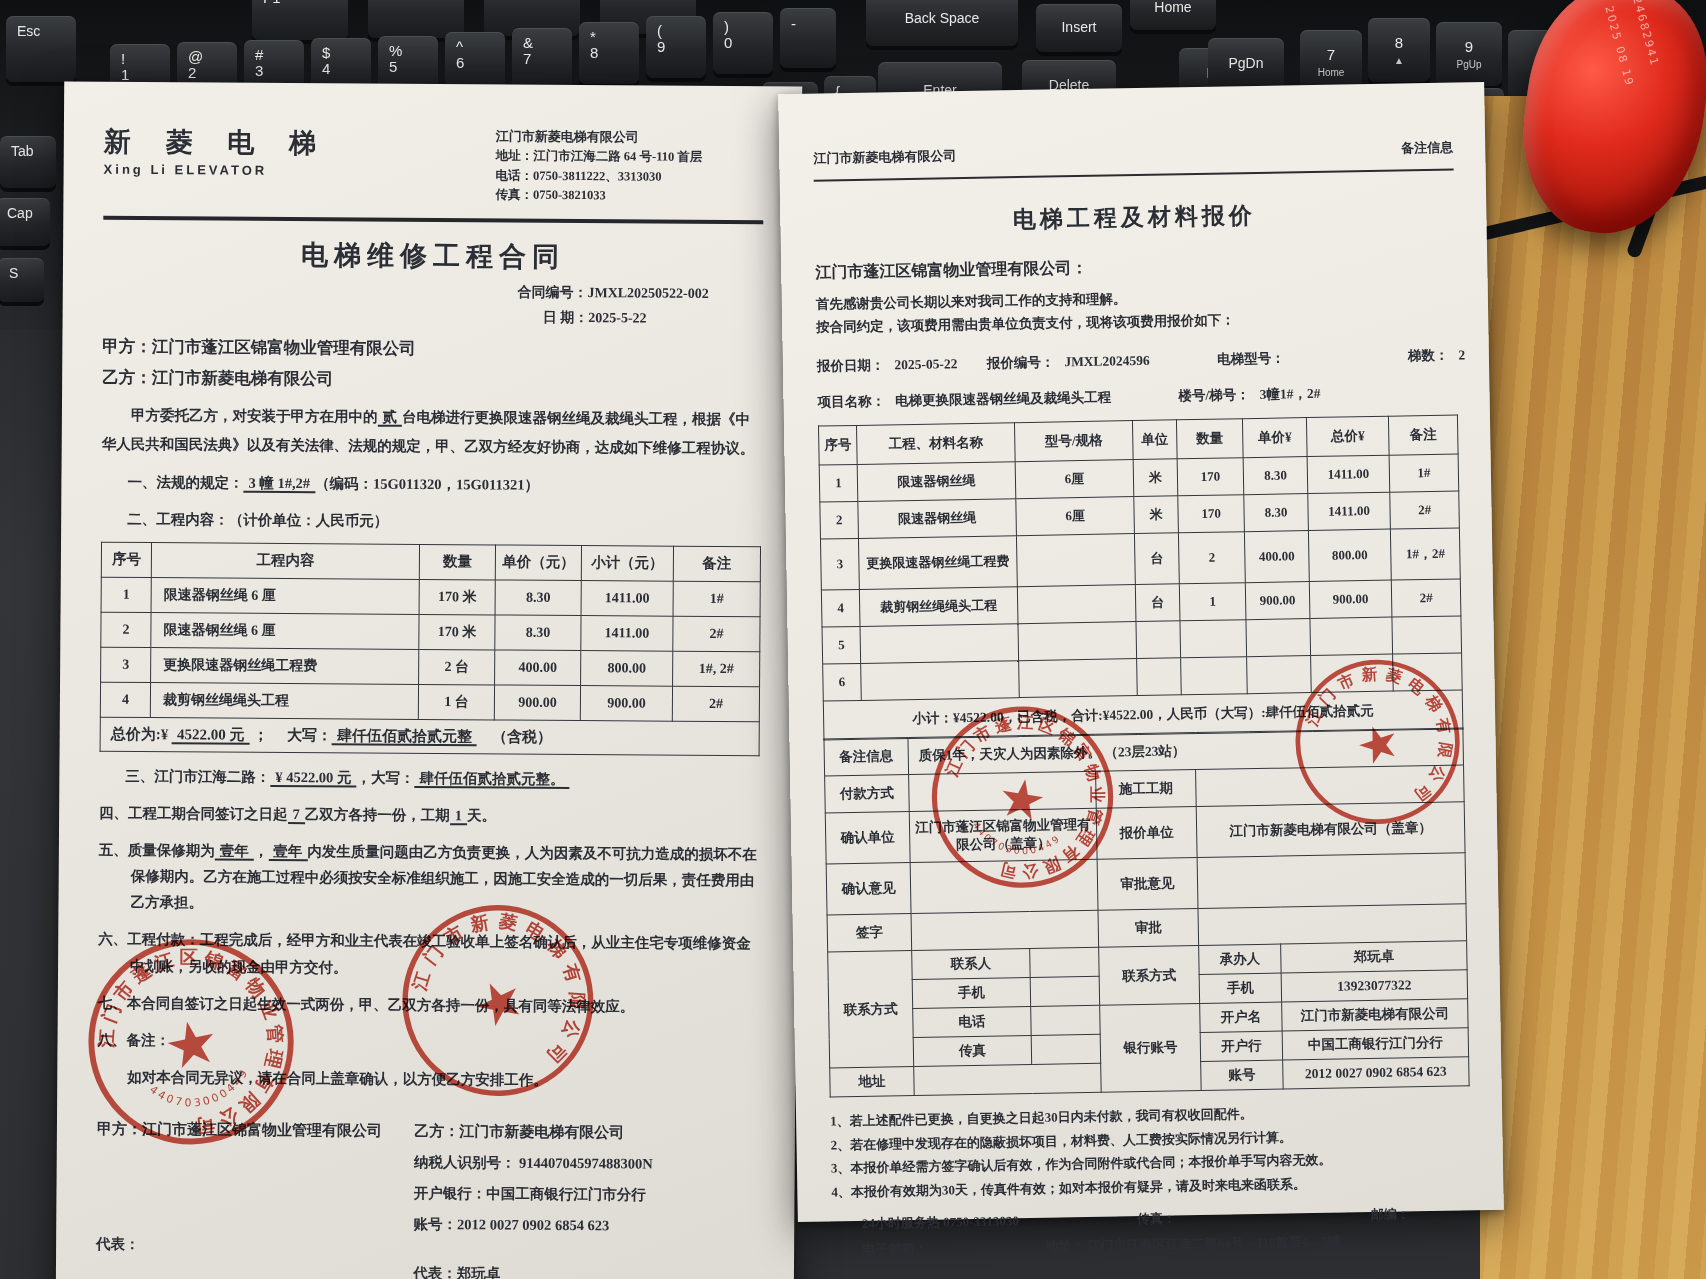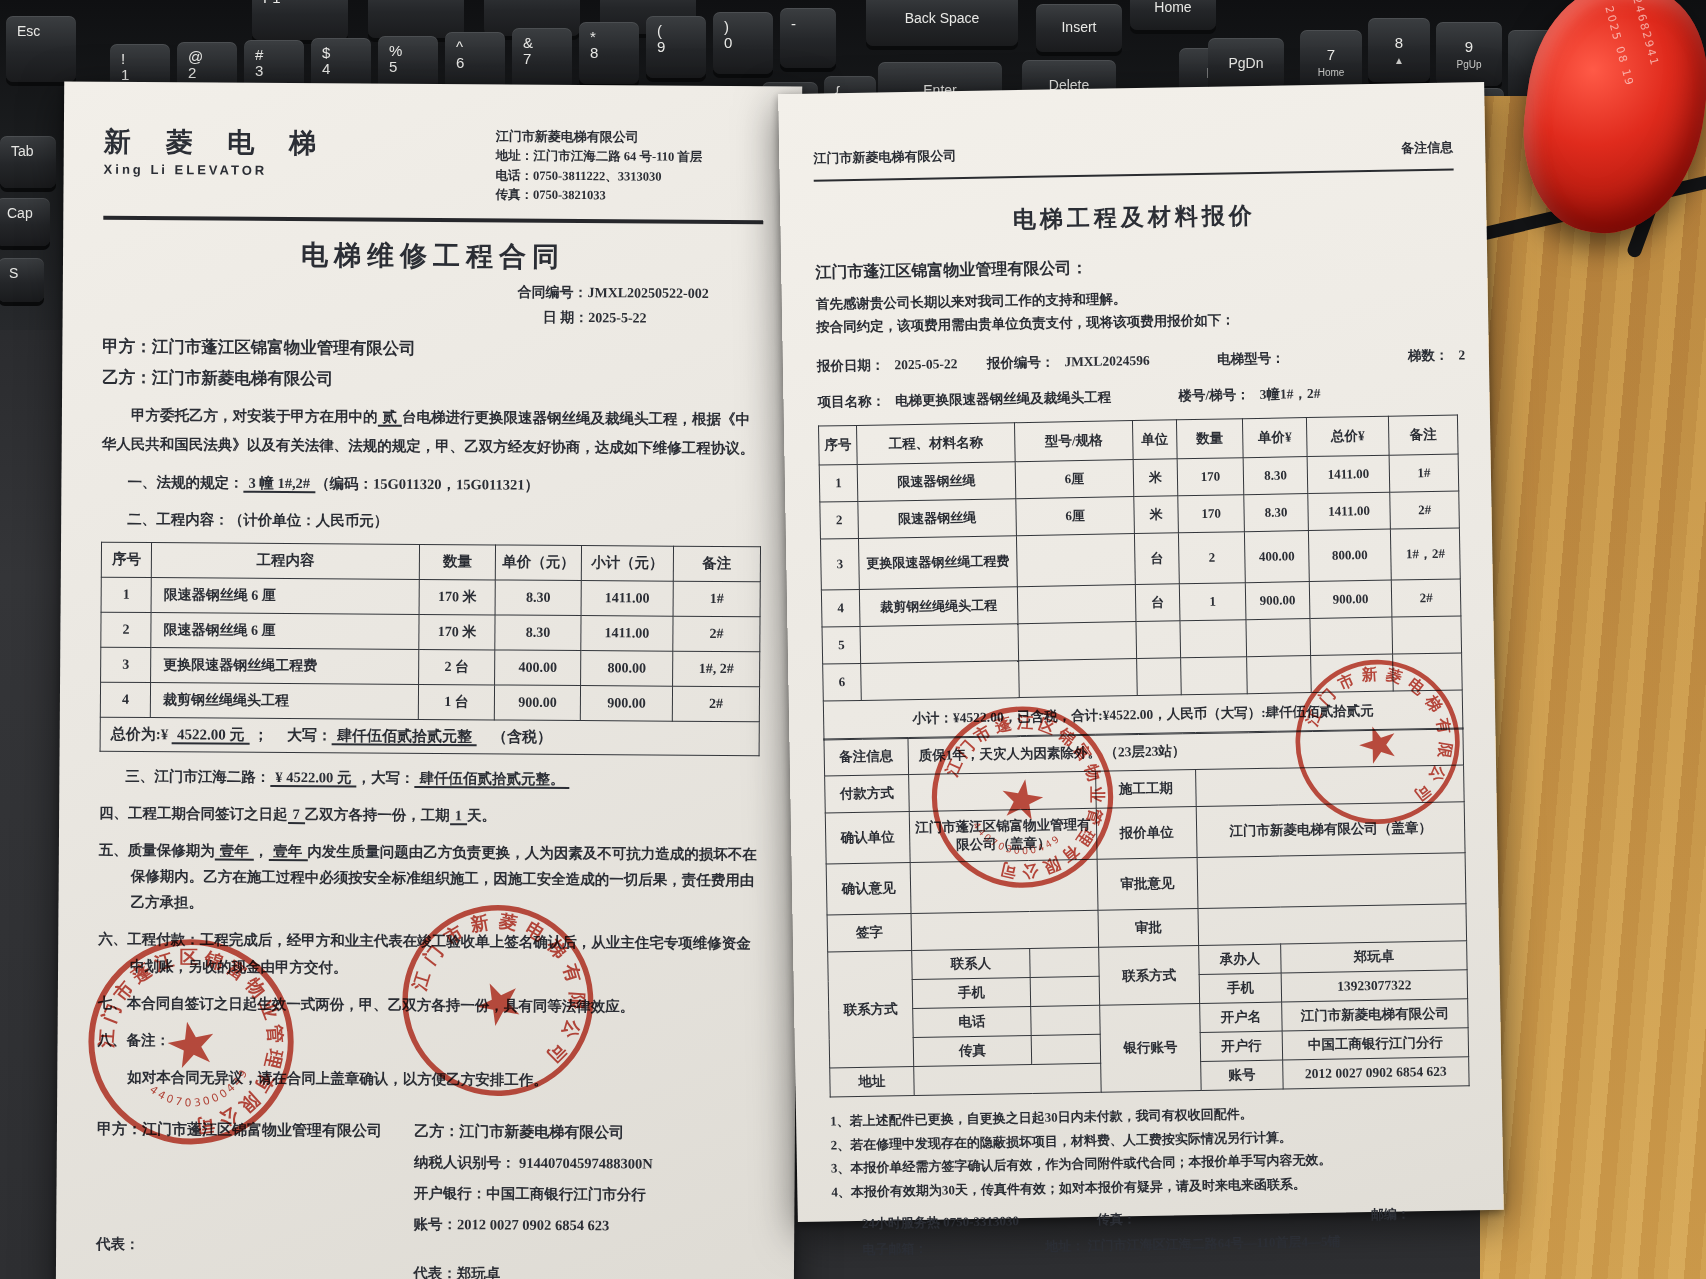--- a/index.html
+++ b/index.html
@@ -84,21 +84,21 @@
   .rtab th{height:30px;font-size:13.5px;}
   .rtab td{height:28px;}
   .rtab .rr3 td{height:42px;}
   .rtab .sub td{height:30px;font-size:13.5px;}
   .itab{width:100%;border-collapse:collapse;margin-top:-1.5px;font-size:13.5px;}
   .itab td{border:1.5px solid #33363b;text-align:center;font-weight:600;padding:3px 4px;}
   .itab .h38 td{height:30px;} .itab .h52 td{height:44px;} .itab .h28 td{height:22px;}
   .notes{margin-top:12px;font-size:13px;font-weight:600;line-height:1.8;}
   .notes p{margin:0;}
   .rfoot{font-size:13px;font-weight:600;margin-top:12px;display:flex;}
-  .rfoot .fx{margin-left:78px;} .rfoot .fz{margin-left:auto;margin-right:62px;}
+  .rfoot .fx{margin-left:118px;} .rfoot .fz{margin-left:auto;margin-right:62px;}
   .rfoot2 .fa{margin-left:118px;}
   .rfoot2{margin-top:8px;}
   
   .stamp{position:absolute;mix-blend-mode:multiply;opacity:.88;}
   .ring{fill:none;stroke:#c23a2b;stroke-width:6;}
   .arc{font-size:19px;letter-spacing:5px;fill:#bd3326;font-family:"Liberation Serif",serif;font-weight:700;}
   .arcs{font-size:20px;letter-spacing:9px;fill:#bd3326;font-family:"Liberation Serif",serif;font-weight:700;}
   .star{font-size:62px;fill:#c23a2b;text-anchor:middle;font-family:"DejaVu Sans",sans-serif;}
   .code{font-size:11px;letter-spacing:3px;fill:#bd3326;font-family:"DejaVu Sans",sans-serif;}
 </style>

